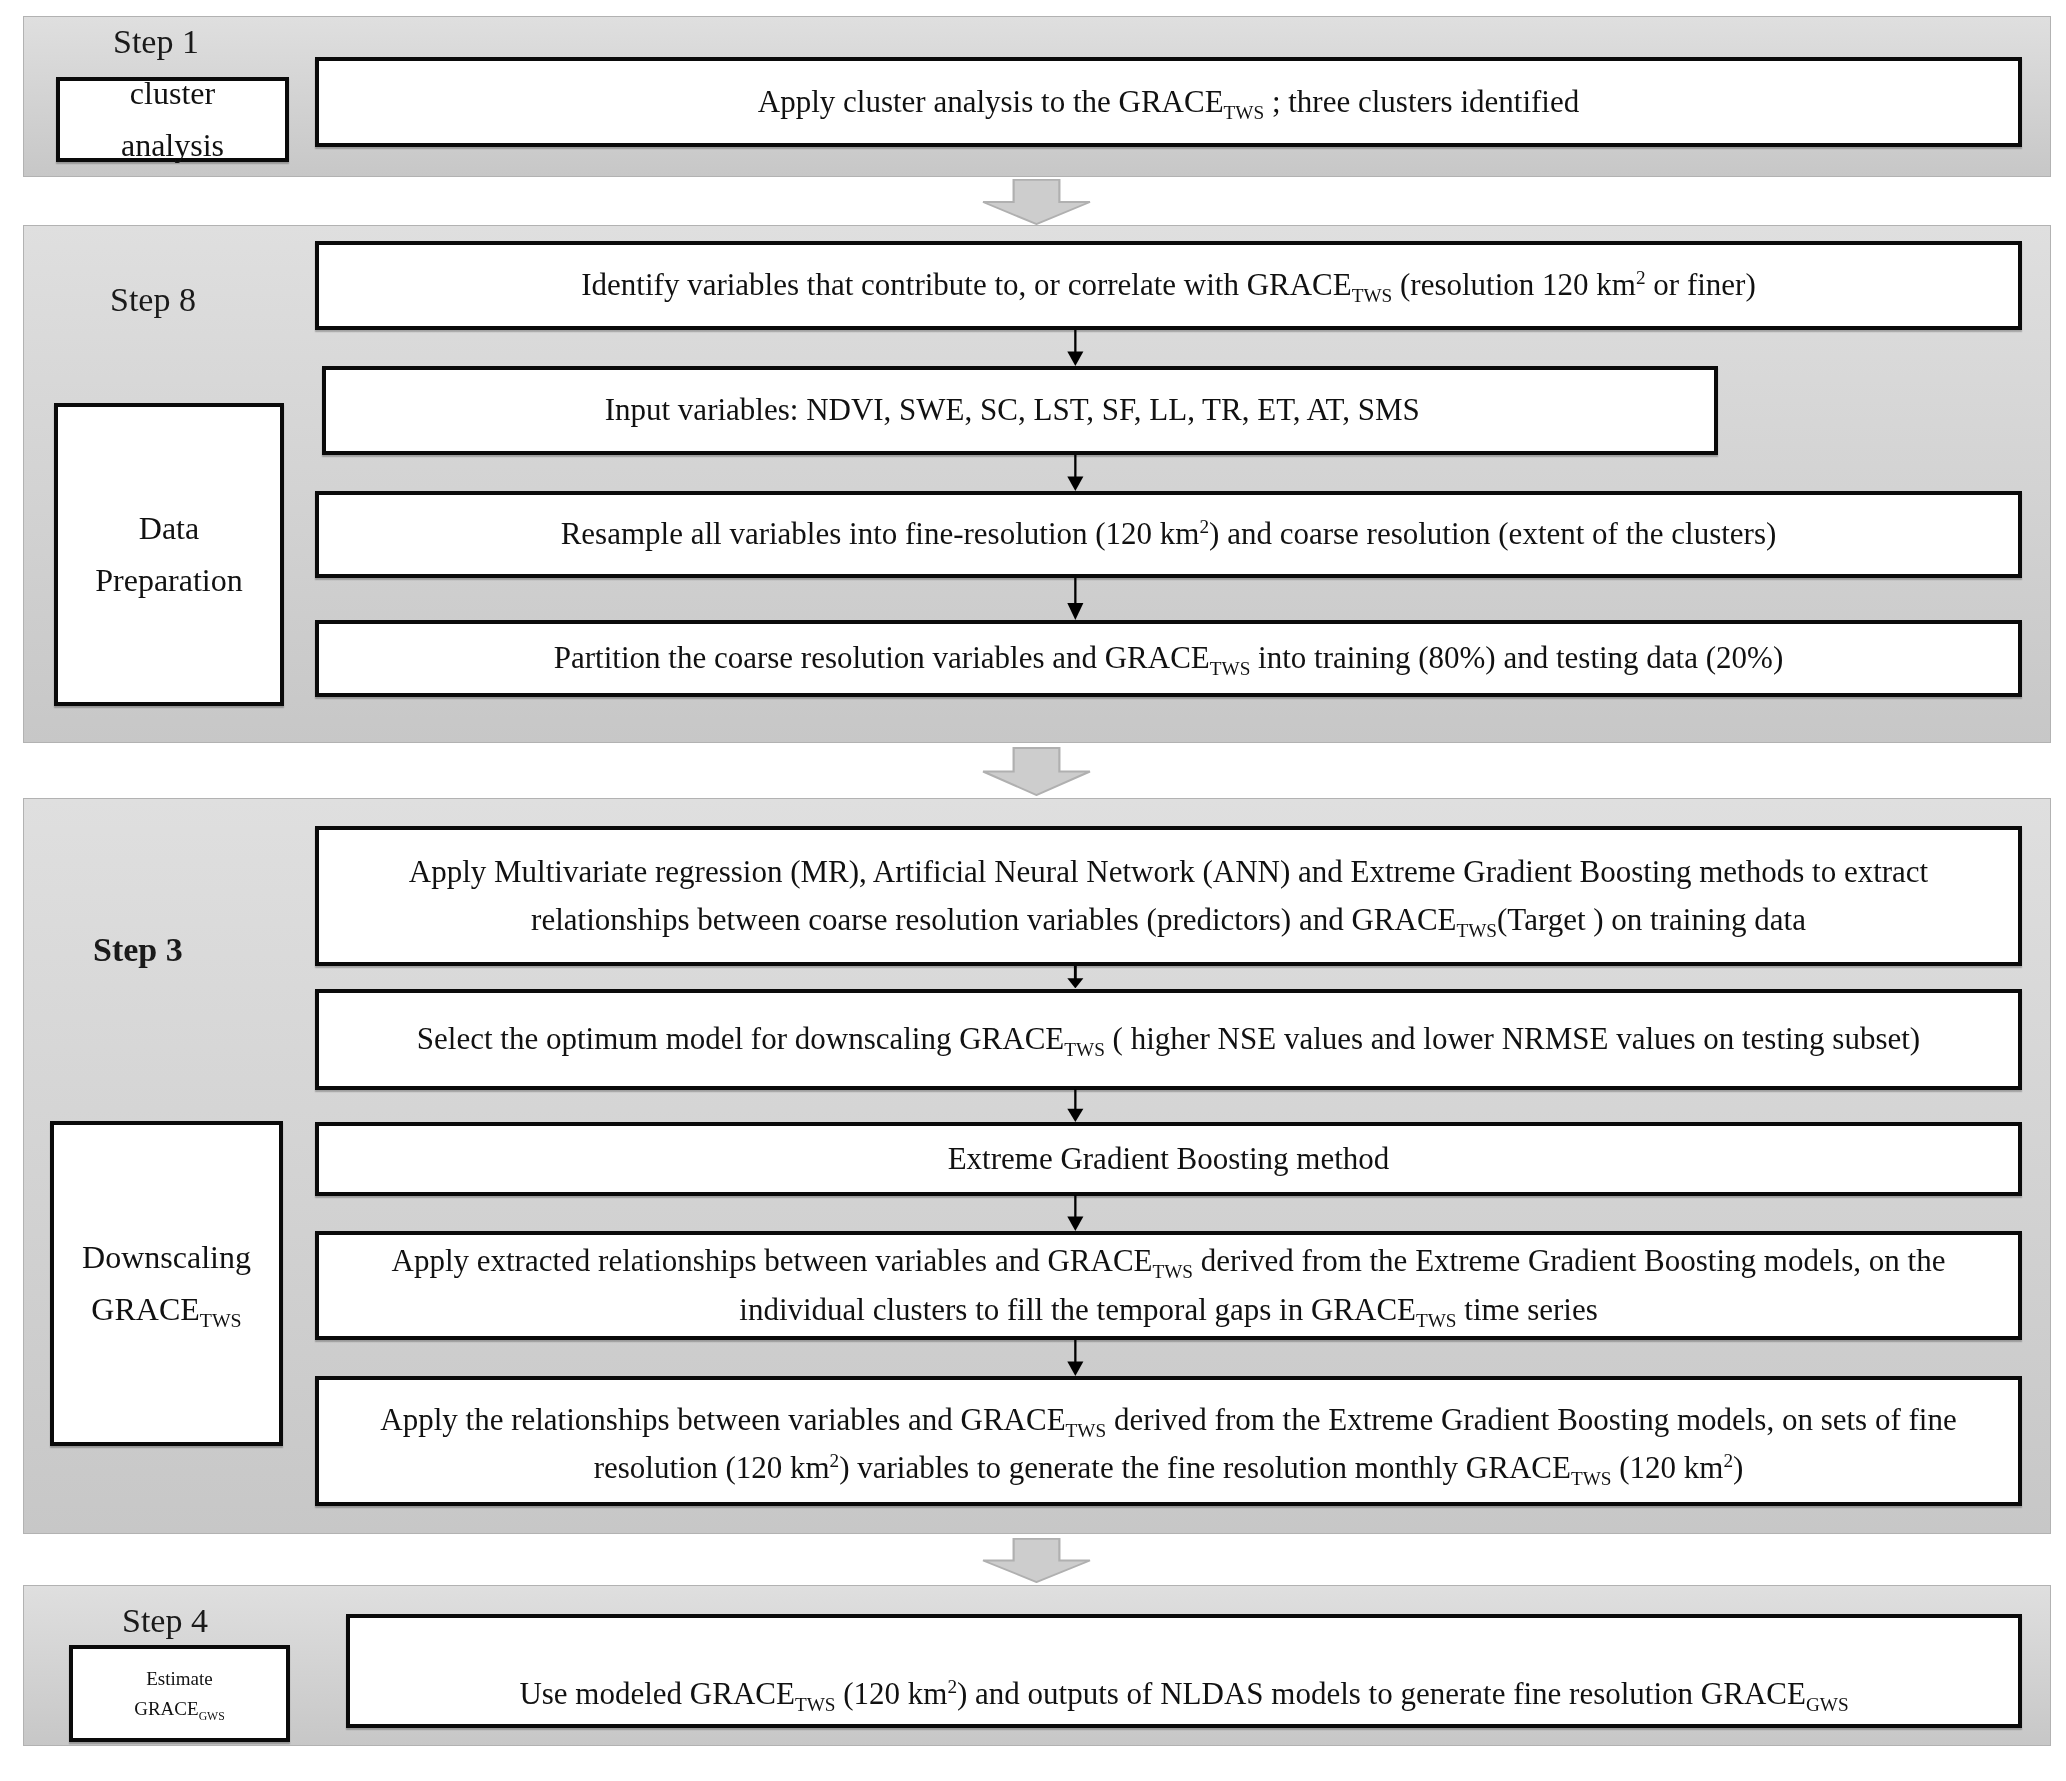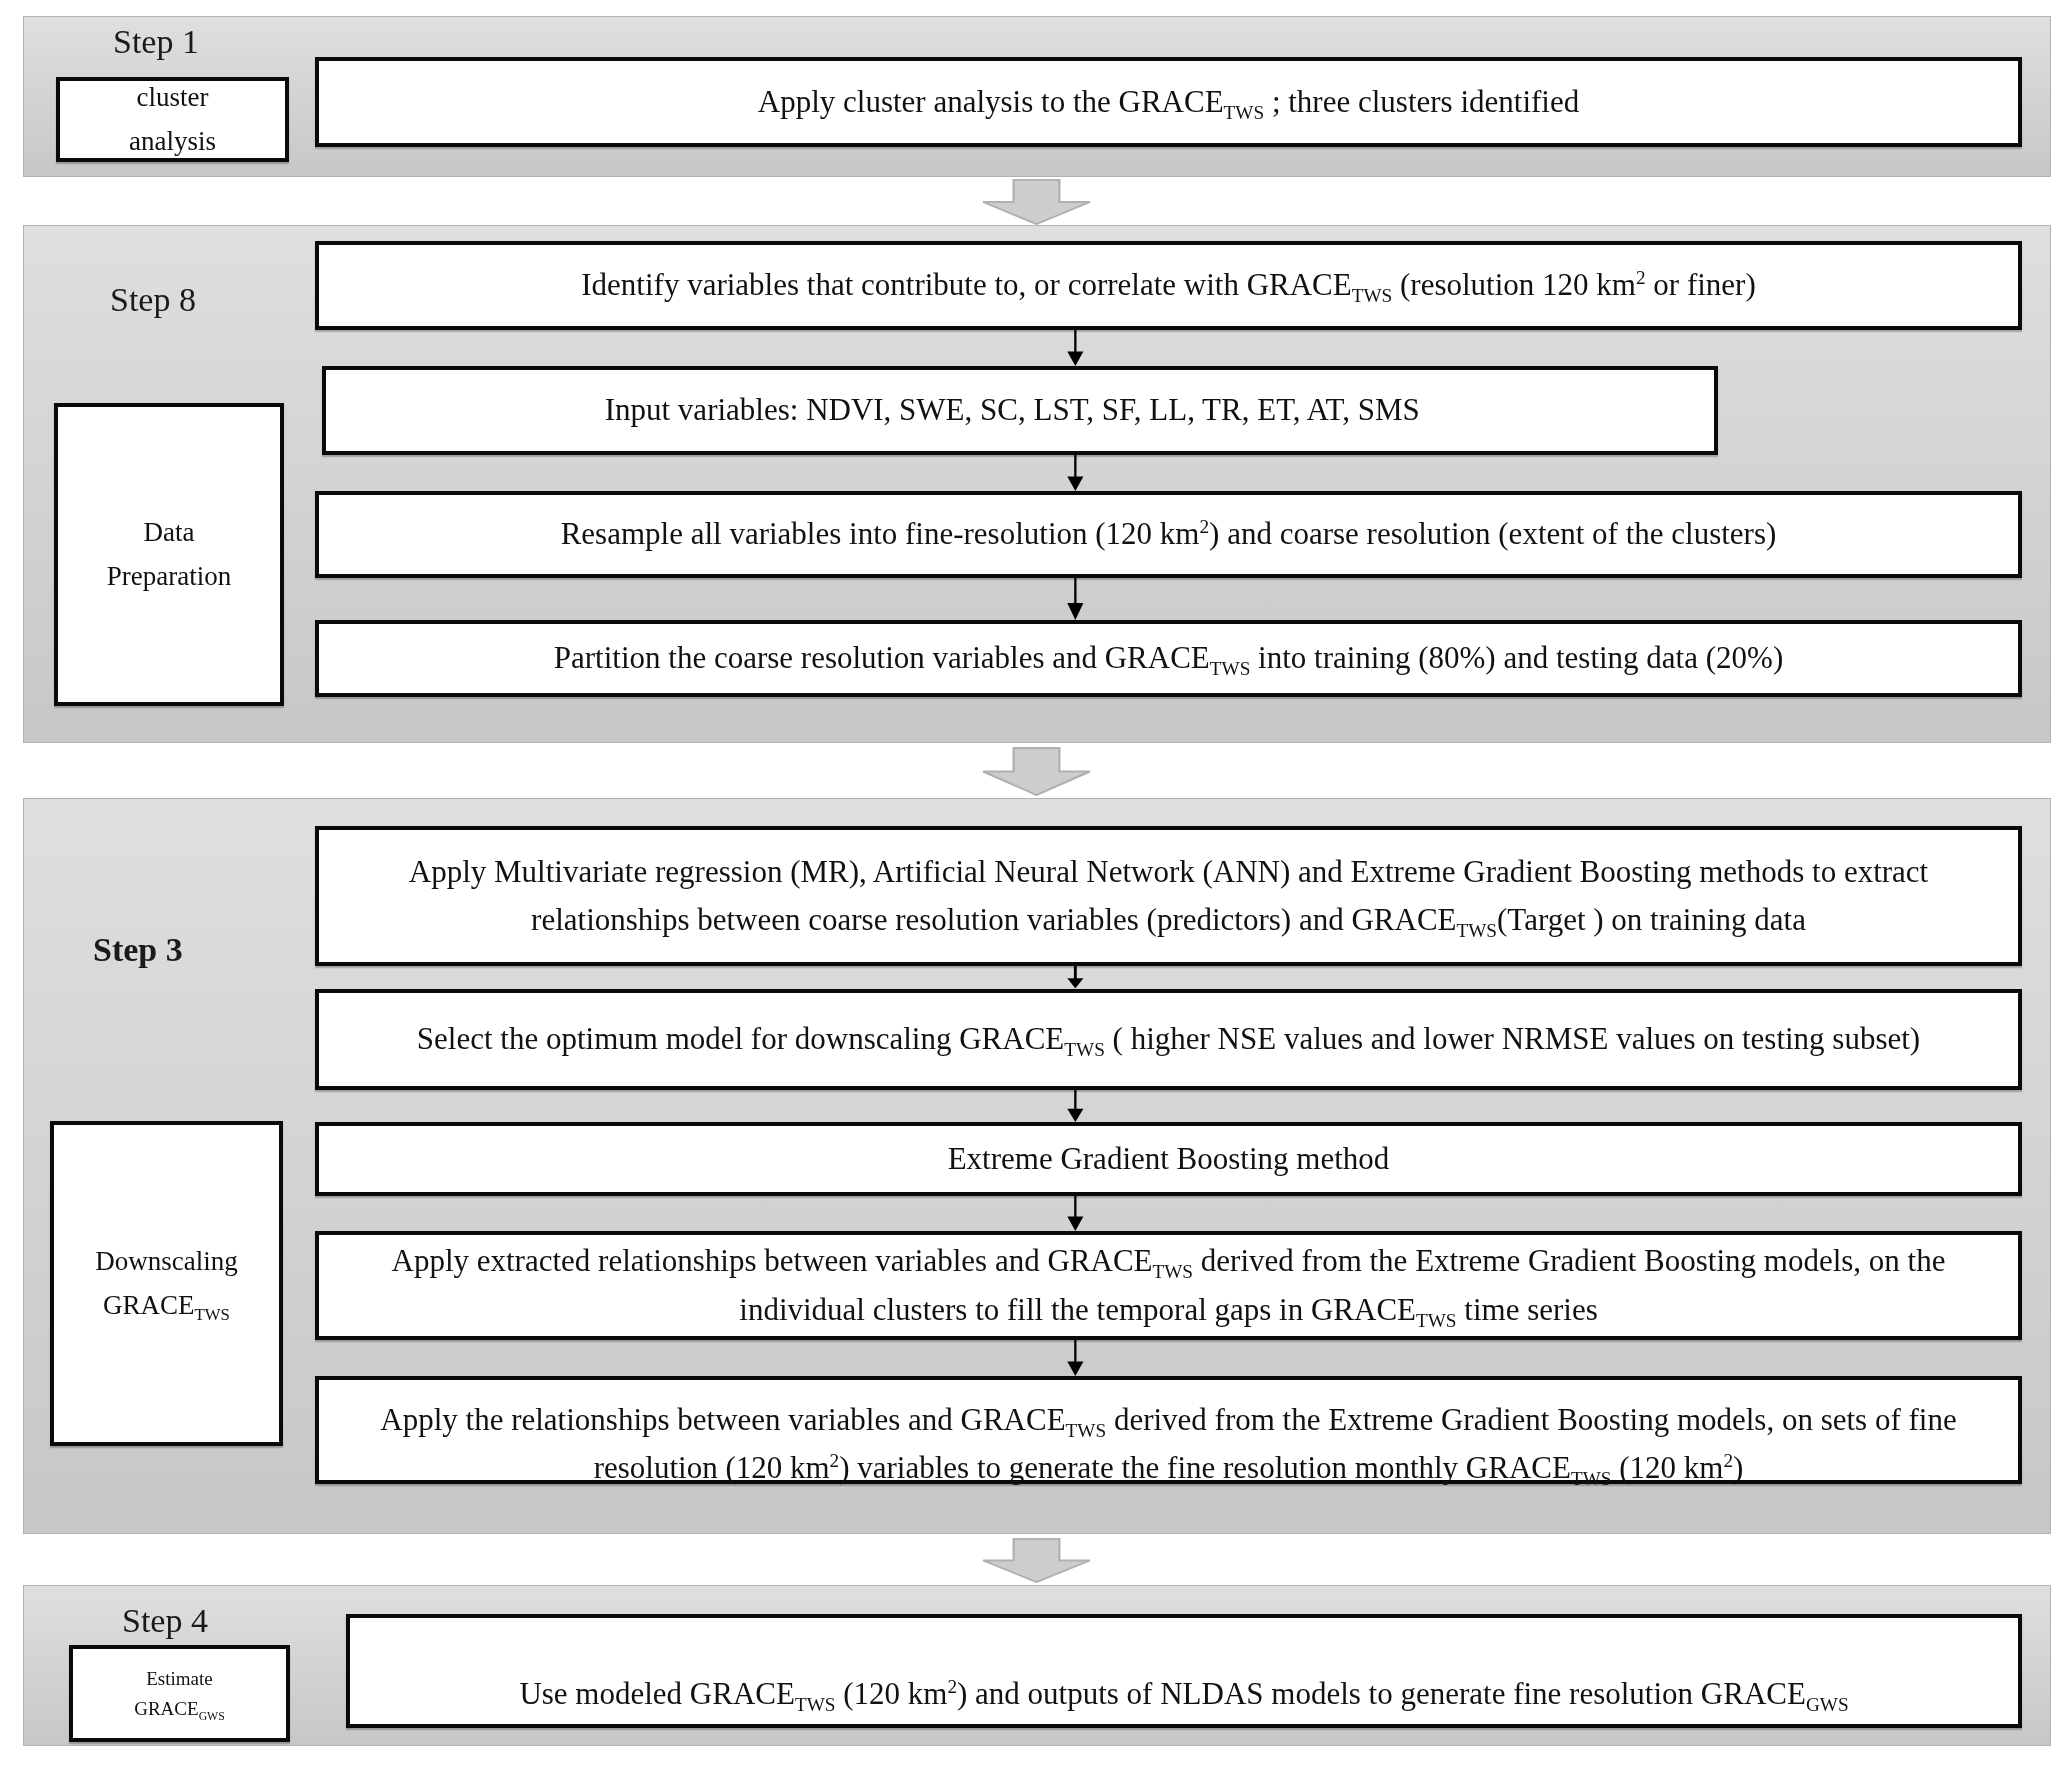--- a/index.html
+++ b/index.html
@@ -26,21 +26,21 @@
     background:#ffffff;
     border:4px solid #0a0a0a;
     box-sizing:border-box;
     display:flex;align-items:center;justify-content:center;
     text-align:center;
     font-size:31px;line-height:1.55;
     padding:5.7px 27.6px;
     box-shadow:0 1.7px 1.1px rgba(0,0,0,0.25);
   }
   .sidebox{
-    font-size:27px;line-height:1.6;
+    font-size:32px;line-height:1.6;
     white-space:pre-line;
     padding:5.7px 8px;
   }
   .wbox sub{font-size:62%;line-height:0;}
   .wbox sup{font-size:62%;line-height:0;}
   .varrow{position:absolute;width:20.7px;}
   .varrow svg{display:block;width:100%;height:100%;}
   .chevron{position:absolute;width:109px;}
   .chevron svg{display:block;width:100%;height:100%;}
 </style>
@@ -154,21 +154,21 @@
     <div class="wbox" style="left:291px;top:432px;width:1707px;height:109px;">
       <span>Apply extracted relationships between variables and GRACE<sub>TWS</sub> derived from the Extreme Gradient Boosting models, on the individual clusters to fill the temporal gaps in GRACE<sub>TWS</sub> time series</span>
     </div>
     <div class="varrow" style="left:1041px;top:541px;height:36px;">
       <svg viewBox="0 0 36 62" preserveAspectRatio="none">
           <line x1="18" y1="0" x2="18" y2="40" stroke="#000" stroke-width="4"></line>
           <polygon points="4,37 32,37 18,62" fill="#000"></polygon>
         </svg>
     </div>
 
-    <div class="wbox" style="left:291px;top:577px;width:1707px;height:108px;align-items:flex-start;padding-top:16px;">
+    <div class="wbox" style="left:291px;top:577px;width:1707px;height:130px;align-items:flex-start;padding-top:16px;">
       <span>Apply the relationships between variables and GRACE<sub>TWS</sub> derived from the Extreme Gradient Boosting models, on sets of fine resolution (120 km<sup>2</sup>) variables to generate the fine resolution monthly GRACE<sub>TWS</sub> (120 km<sup>2</sup>)</span>
     </div>
   </div>
 
   <div class="chevron" style="left:982px;top:1538px;height:45px;">
     <svg viewBox="0 0 200 100" preserveAspectRatio="none">
       <polygon points="58,2 142,2 142,50 198,50 100,98 2,50 58,50" fill="#cdcdcd" stroke="#b0b0b0" stroke-width="4"></polygon>
     </svg>
   </div>
 

